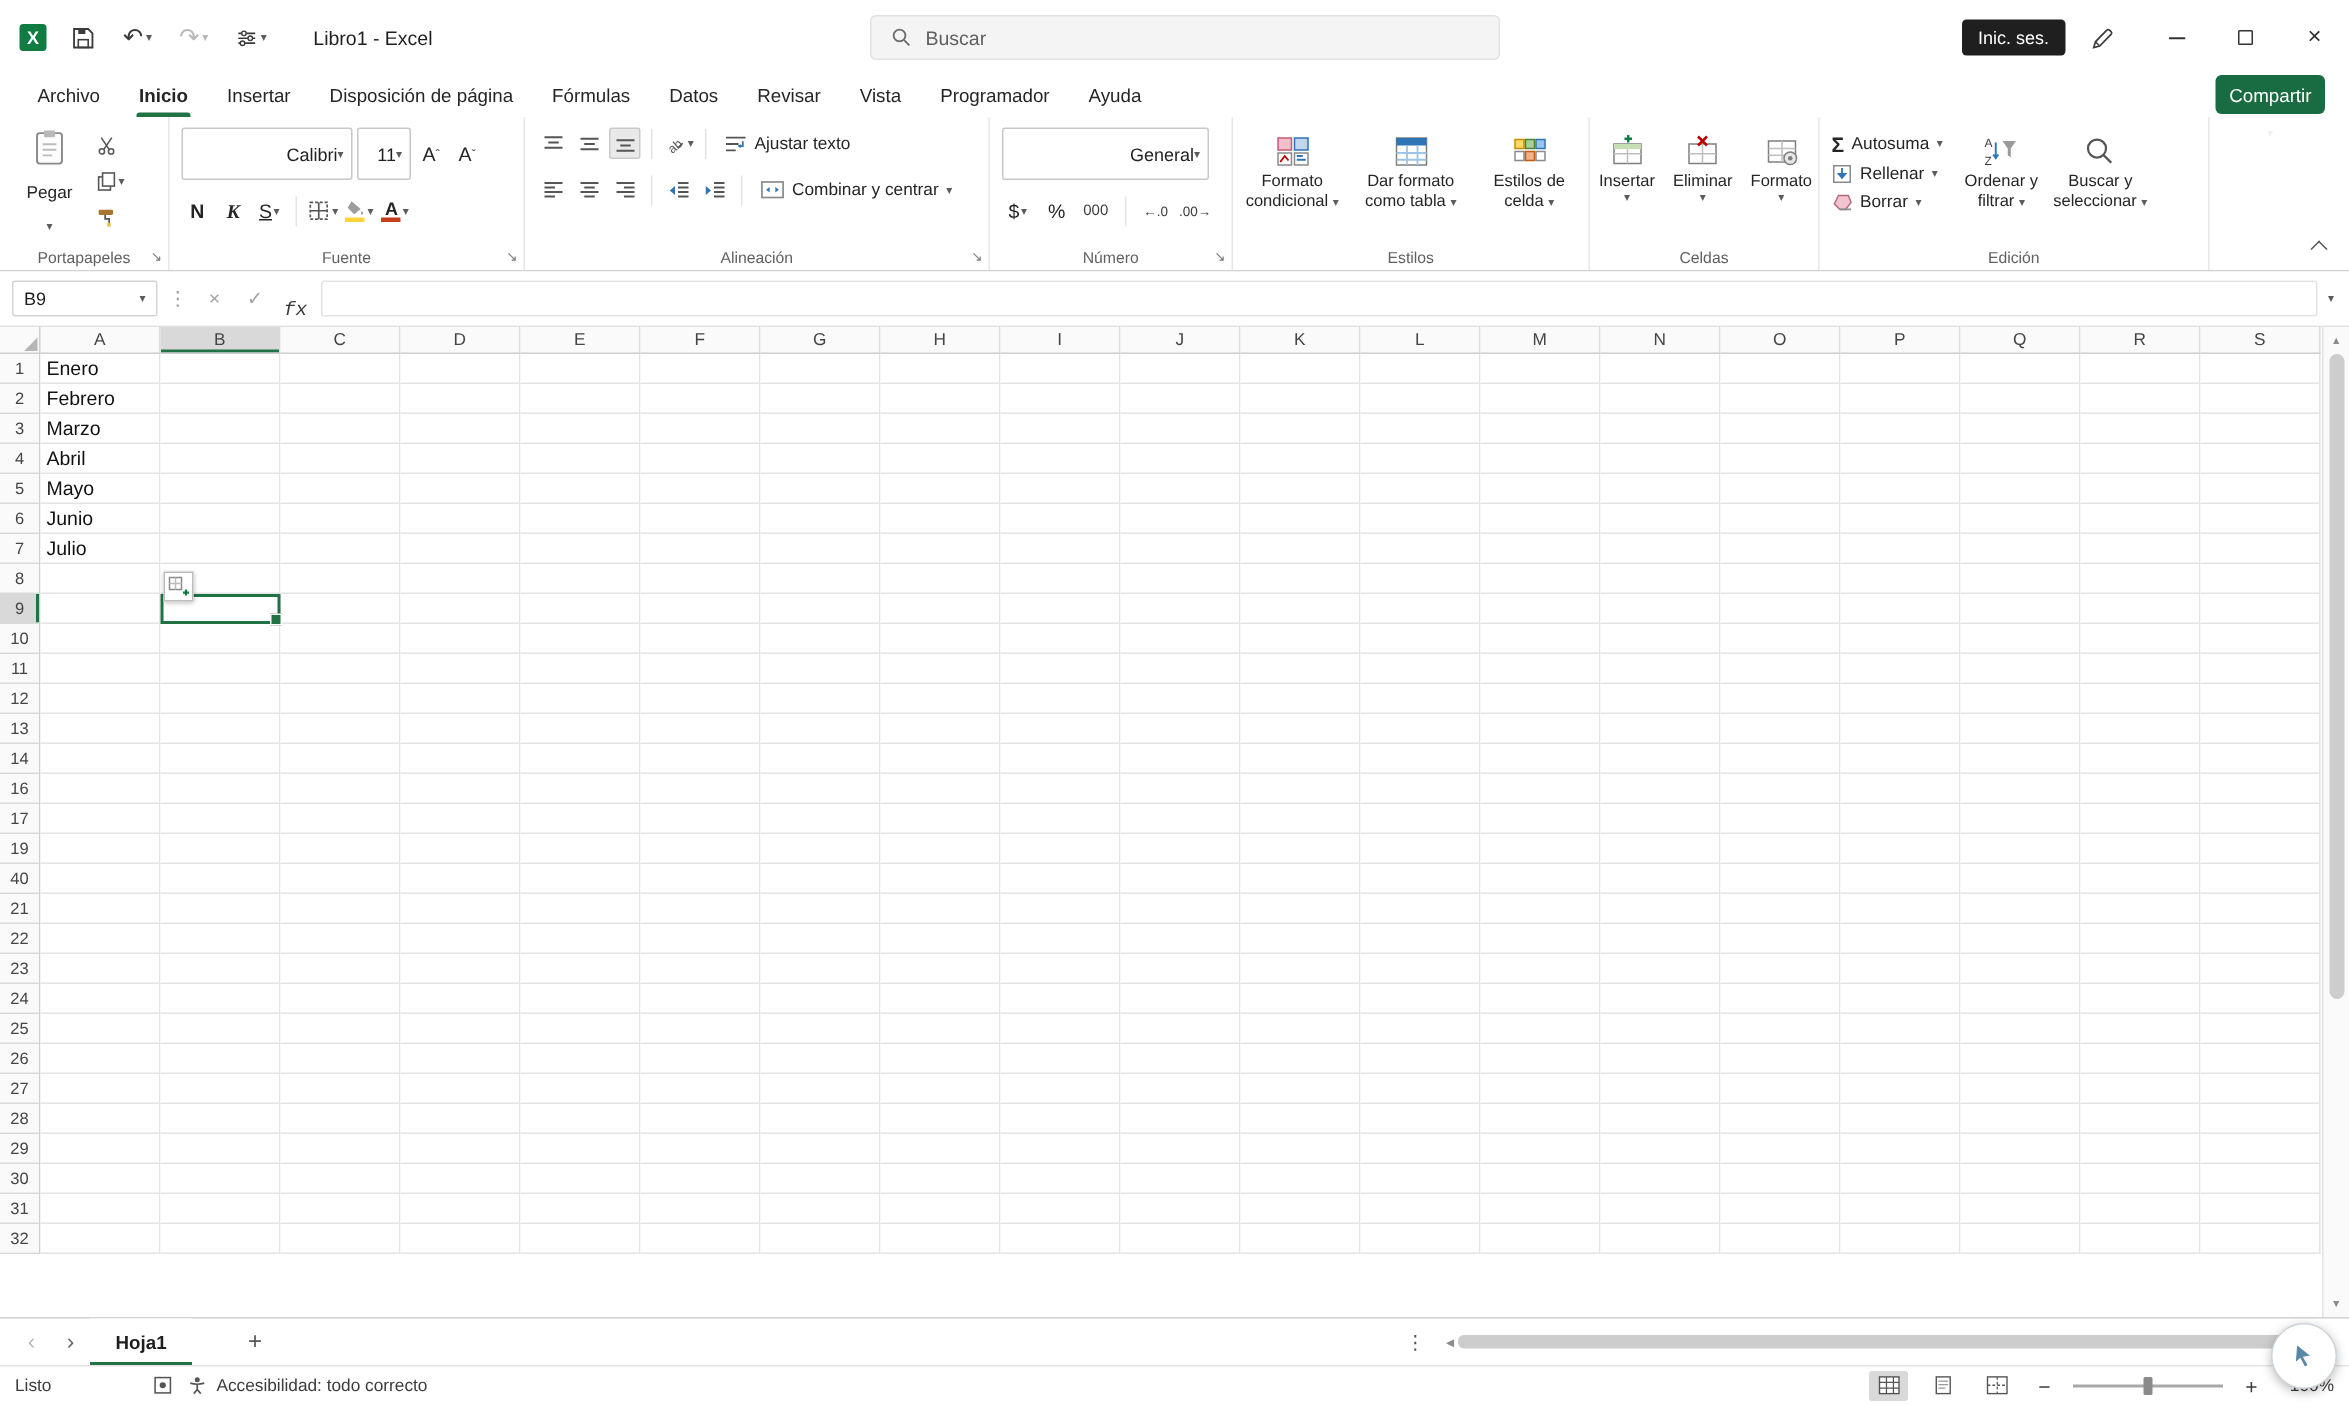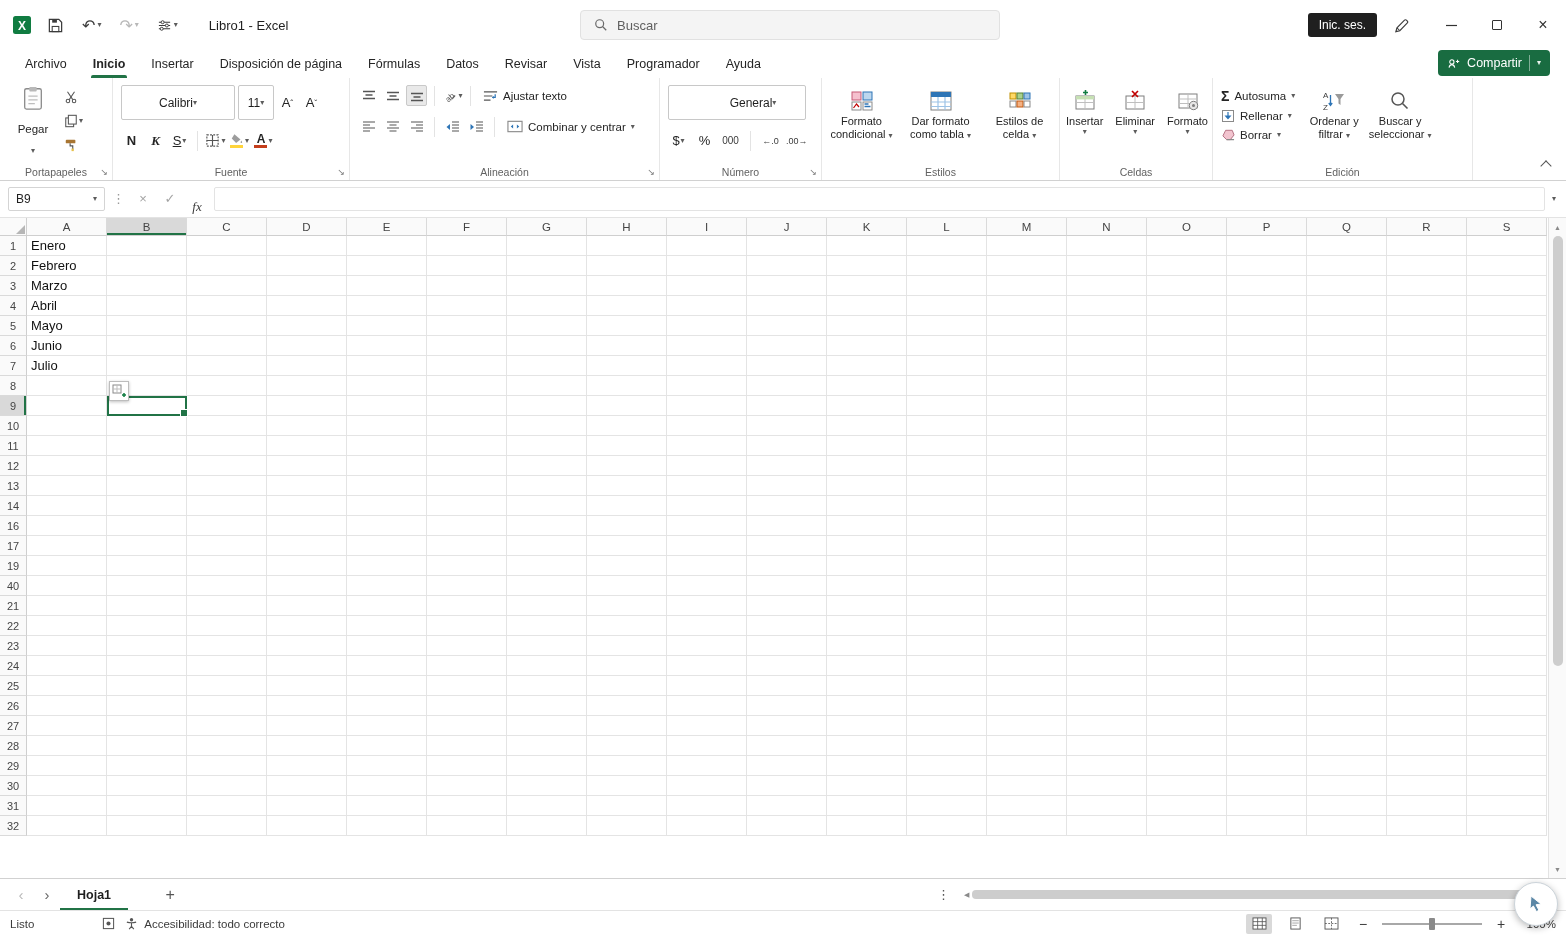--- a/index.html
+++ b/index.html
@@ -20,39 +20,39 @@
   .signin { background:var(--signin,#1f1f1f); color:#fff; font-size:12px; border-radius:3px; padding:5px 11px; margin-right:16px; }
   .pen-wrap { margin-right:18px; }
   .win-btn { width:46px; height:100%; display:flex; align-items:center; justify-content:center; font-size:15px; color:#333; }
   .maxbox { width:10px; height:10px; border:1.2px solid #333; border-radius:1px; display:block; }
 
   
   .tabs-row { height:28px; display:flex; align-items:stretch; padding-left:12px; position:relative; background:#fff; }
   .rtab { padding:5px 13px 6px; font-size:12.5px; color:#252525; position:relative; display:flex; align-items:center; }
   .rtab.active { font-weight:700; }
   .rtab.active::after { content:""; position:absolute; left:11px; right:11px; bottom:0; height:3px; background:var(--accent,#217346); border-radius:2px 2px 0 0; }
-  .share-btn { position:absolute; right:16px; top:0; height:26px; background:var(--share,#196c41); color:#fff; border-radius:4px; display:flex; align-items:center; gap:7px; padding:0 9px; font-size:12.5px; }
+  .share-btn { position:absolute; right:16px; top:0; height:26px; background:var(--share,#196c41); color:#fff; border-radius:4px; display:flex; align-items:center; gap:7px; padding:0 9px; font-size:12.5px;flex-direction:column; }
   .share-btn .sep { width:1px; height:16px; background:rgba(255,255,255,.45); }
   .share-btn .chevron { color:#eaf3ee; }
 
   
   .ribbon { height:103px; display:flex; border-bottom:1px solid #d1d1d1; background:#fff; }
   .rgroup { position:relative; height:100%; border-right:1px solid #e7e7e7; padding:5px 2px 18px; flex:0 0 auto; }
   .glabel { position:absolute; bottom:2px; left:0; right:0; text-align:center; font-size:10.5px; color:#616161; }
   .launcher { position:absolute; right:4px; bottom:3px; font-size:9px; color:#7a7a7a; }
   .ic { display:block; }
 
   .clip-inner { display:flex; gap:8px; padding-left:8px; }
   .paste-big { width:46px; display:flex; flex-direction:column; align-items:center; gap:12px; font-size:11.5px; color:#252525; padding-top:2px; }
   .small-col { display:flex; flex-direction:column; gap:7px; padding-top:5px; }
   .sbtn { display:flex; align-items:center; gap:1px; height:17px; }
 
   .frow { display:flex; align-items:center; gap:3px; padding:2px 6px; }
   .frow2 { padding-top:8px; }
-  .combo { border:1px solid #c8c8c8; background:#fff; height:35px; display:flex; align-items:center; justify-content:center; padding:0 5px; font-size:12px; border-radius:2px; color:#1f1f1f; }
+  .combo { border:1px solid #c8c8c8; background:#fff; height:35px; display:flex; align-items:center; justify-content:flex-end; padding:0 5px; font-size:12px; border-radius:2px; color:#1f1f1f; }
   .font-name { width:114px; }
   .font-size { width:36px; }
   .num-fmt { width:138px;padding-left:37px; }
   .fbtn { min-width:21px; height:21px; display:flex; align-items:center; justify-content:center; font-size:13px; color:#252525; gap:1px; }
   .fbtn.active-tool { background:#e9e9e9; border:1px solid #c9c9c9; border-radius:2px; }
   .bold-n { font-weight:800; }
   .italic-k { font-style:italic; font-family:"Liberation Serif",serif; font-weight:600; }
   .underl-s { text-decoration:underline; }
   .tinycaret { font-size:9px; color:#3b3b3b; margin-left:-1px; }
   .colorbar { display:flex; flex-direction:column; align-items:center; line-height:1; }
@@ -72,21 +72,21 @@
   .sigma { font-size:14px; font-weight:600; }
 
   .ribbon-tail { flex:1 1 auto; position:relative; border-right:none; }
   .collapse-chev { position:absolute; right:16px; bottom:10px; width:8px; height:8px; border-left:1.6px solid #555; border-top:1.6px solid #555; transform:rotate(45deg); cursor:pointer; }
 
   
   .formula-row { height:37px; display:flex; align-items:center; padding:5px 10px 6px 8px; gap:7px; border-bottom:1px solid #e3e3e3; background:#fff; }
   .namebox { width:97px; height:24px; border:1px solid #d4d4d4; border-radius:2px; display:flex; align-items:center; justify-content:space-between; padding:0 7px; font-size:12px; color:#1f1f1f; }
   .dots { color:#9a9a9a; font-size:13px; letter-spacing:1px; }
   .fbar-btn { color:#a3a3a3; font-size:13px; width:20px; text-align:center; }
-  .fx { font-size:13px; color:#3b3b3b; font-style:italic; font-family:Liberation Serif, serif;margin-top:16px; }
+  .fx { font-size:13px; color:#3b3b3b; font-style:italic; font-family:Liberation Mono, monospace;margin-top:16px; }
   .formula-input { flex:1; height:24px; border:1px solid #e3e3e3; border-radius:2px; font-size:12px; padding:0 7px; display:flex; align-items:center; background:#fff; }
 
   
   .grid-area { flex:1; display:flex; overflow:hidden; position:relative; background:#fff; }
   .sheet { flex:1; overflow:hidden; position:relative; }
   .colheads { display:flex; height:18px; }
   .corner { width:27px; min-width:27px; height:18px; background:#fafafa; border-right:1px solid #cfcfcf; border-bottom:1px solid #cfcfcf; position:relative; }
   .corner::after { content:""; position:absolute; right:1px; bottom:1px; border-style:solid; border-width:0 0 9px 9px; border-color:transparent transparent #b6b6b6 transparent; }
   .col-h { width:80px; min-width:80px; height:18px; border-right:1px solid #dadada; border-bottom:1px solid #cfcfcf; background:#fafafa; font-size:11.5px; color:#454545; display:flex; align-items:center; justify-content:center; cursor:pointer; }
   .col-h.hl { background:#d9d9d9; box-shadow:inset 0 -2px 0 var(--accent,#217346); }

